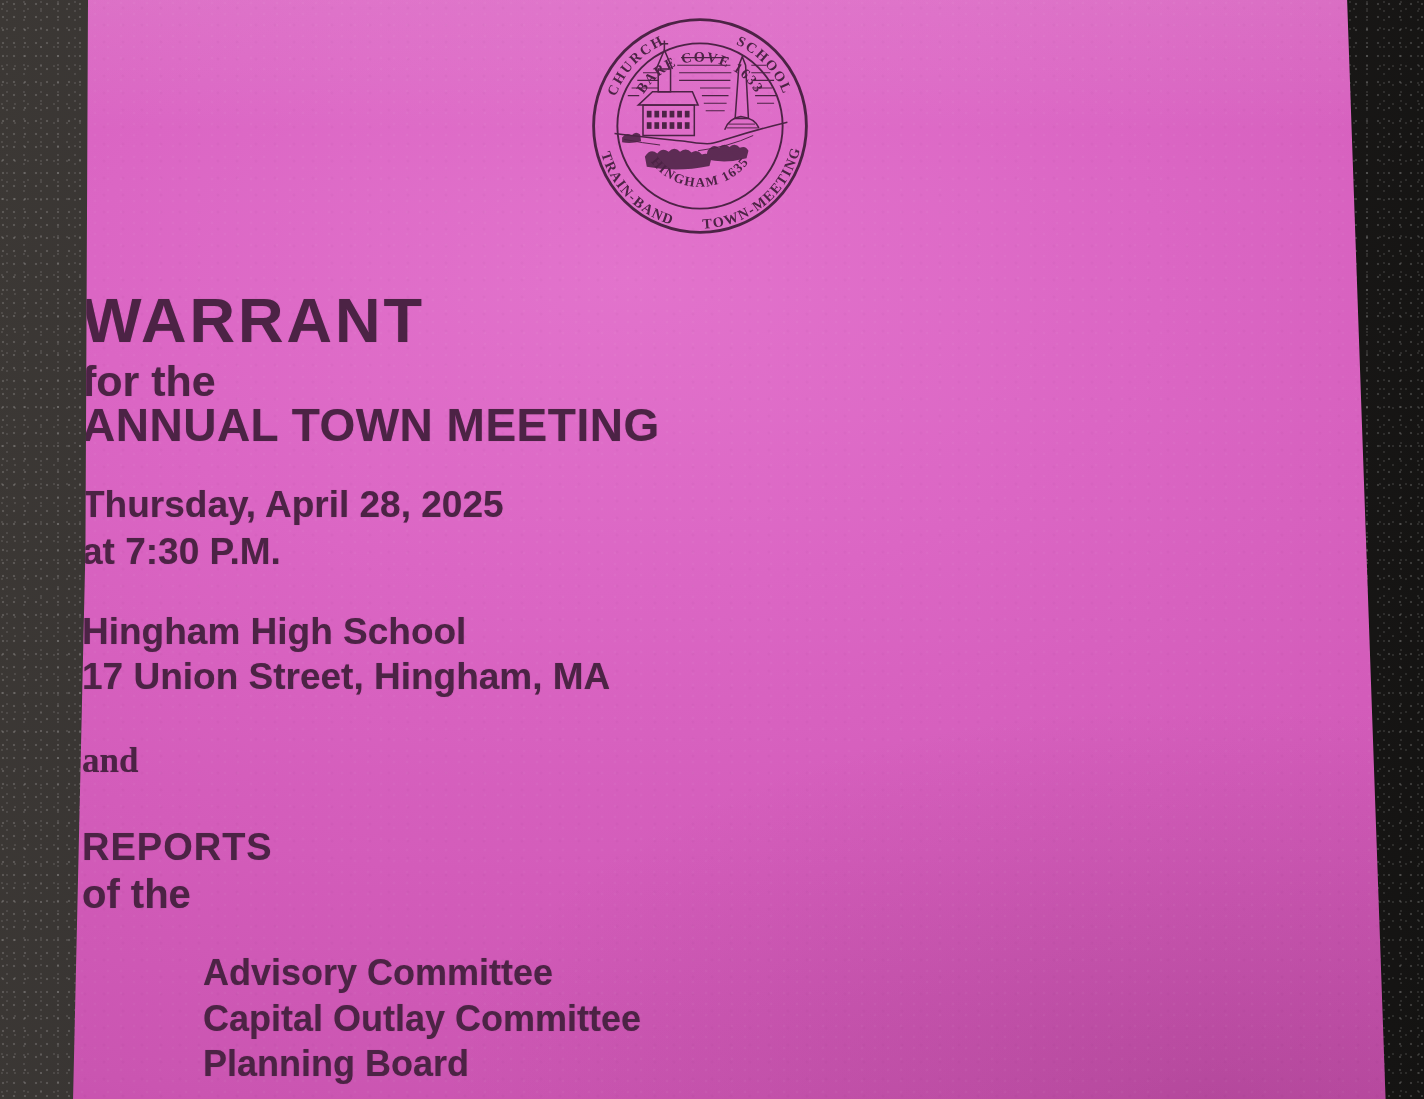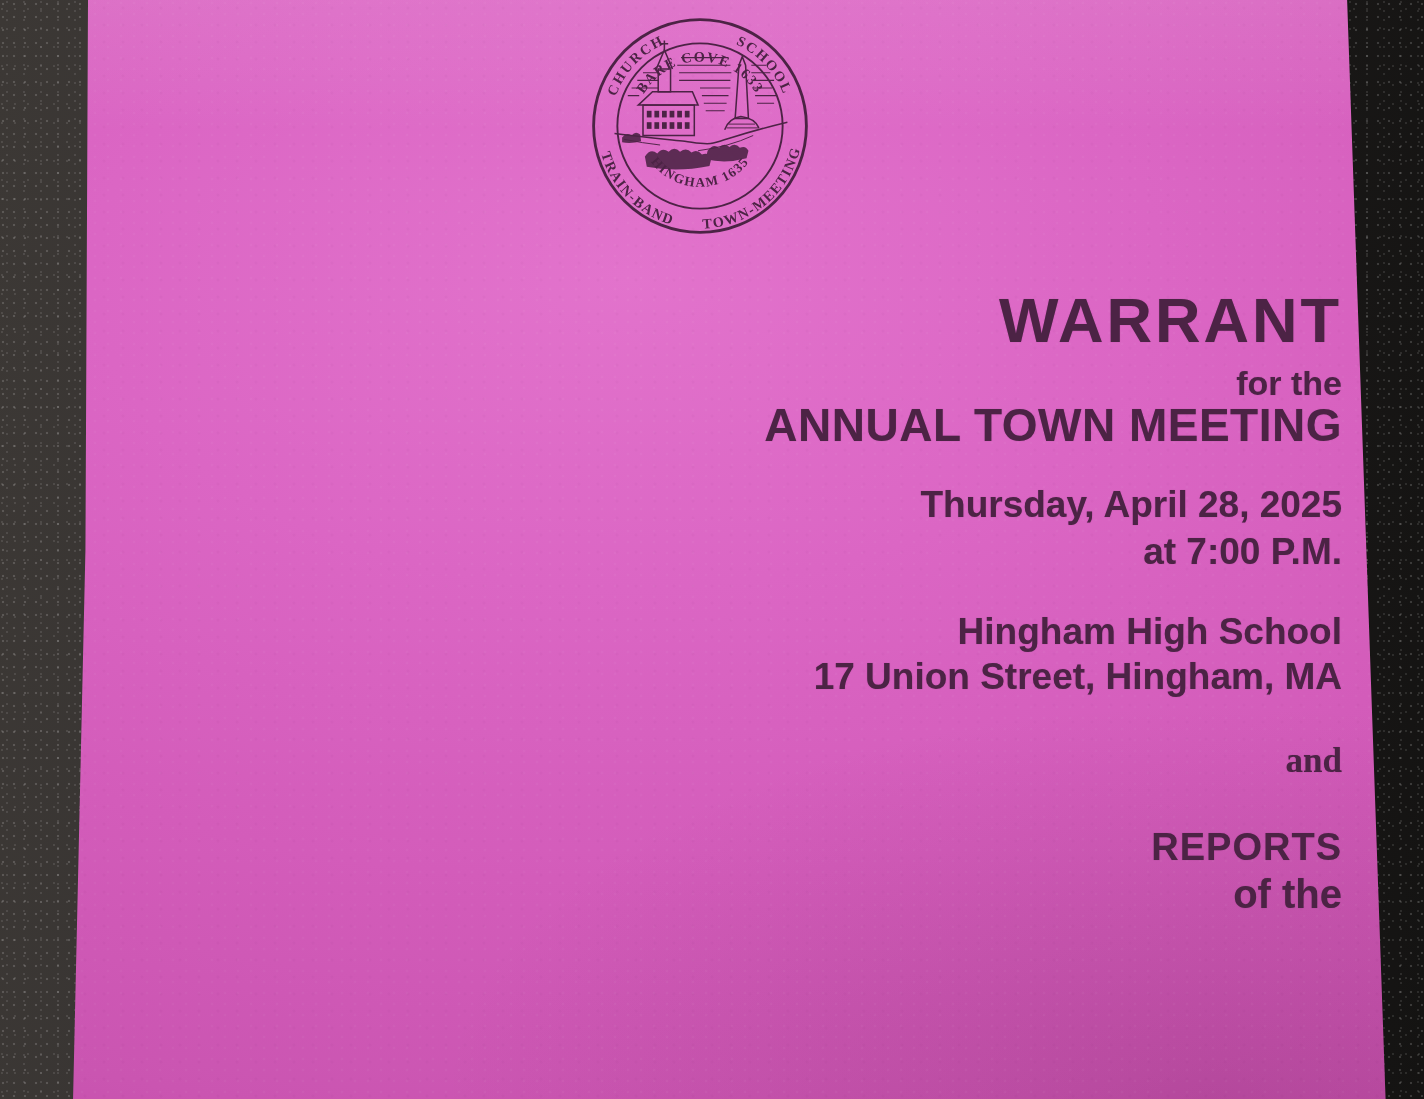--- a/index.html
+++ b/index.html
@@ -38,24 +38,24 @@
     position:absolute;inset:0;pointer-events:none;opacity:.5;
     background-image:
       radial-gradient(circle at 4px 3px, rgba(255,255,255,.07) 1px, transparent 1.8px),
       radial-gradient(circle at 9px 8px, rgba(90,20,80,.06) 1px, transparent 1.8px);
     background-size:13px 11px, 19px 17px;
   }
   .content{
     position:absolute;left:80px;top:0;width:1262px;height:1099px;
     color:#4c2345;font-weight:bold;
   }
-  .line{position:absolute;left:2px;right:0;text-align:right;white-space:nowrap;
+  .line{position:absolute;left:2px;right:0;text-align:left;white-space:nowrap;
         text-shadow:0 0 1px rgba(76,35,69,.35);}
   .t-warrant{top:284px;font-size:63px;letter-spacing:3px;}
-  .t-forthe{top:357px;font-size:34px;margin-top:7px;}
+  .t-forthe{top:357px;font-size:43px;}
   .t-atm{top:398px;font-size:46px;letter-spacing:.5px;}
   .t-date{top:484px;font-size:37px;}
   .t-time{top:531px;font-size:37px;}
   .t-venue1{top:611px;font-size:37px;}
   .t-venue2{top:656px;font-size:37px;}
   .t-and{top:741px;font-size:35px;font-family:Liberation Serif, serif;}
   .t-reports{top:826px;font-size:38px;letter-spacing:1px;}
   .t-ofthe{top:872px;font-size:40px;}
   .seal{position:absolute;top:12px;left:506px;width:228px;height:228px;}
   .columns-left{position:absolute;left:123px;top:950px;}
@@ -147,25 +147,30 @@
           <path d="M38 132 q 5 -6 10 -2 q 4 -5 9 -1 l 1 7 q -11 3 -20 1 Z"></path>
         </g>
       </svg>
     </div>
 
     <div class="line t-warrant">WARRANT</div>
     <div class="line t-forthe">for the</div>
     <div class="line t-atm">ANNUAL TOWN MEETING</div>
 
     <div class="line t-date">Thursday, April 28, 2025</div>
-    <div class="line t-time">at 7:00 P.M.</div>
+    <div class="line t-time">at 7:30 P.M.</div>
 
     <div class="line t-venue1">Hingham High School</div>
     <div class="line t-venue2">17 Union Street, Hingham, MA</div>
 
     <div class="line t-and">and</div>
 
     <div class="line t-reports">REPORTS</div>
     <div class="line t-ofthe">of the</div>
 
+    <div class="columns-left">
+      <div class="committee">Advisory Committee</div>
+      <div class="committee">Capital Outlay Committee</div>
+      <div class="committee">Planning Board</div>
+    </div>
 
   </div>
 </div>
 
 </body></html>

